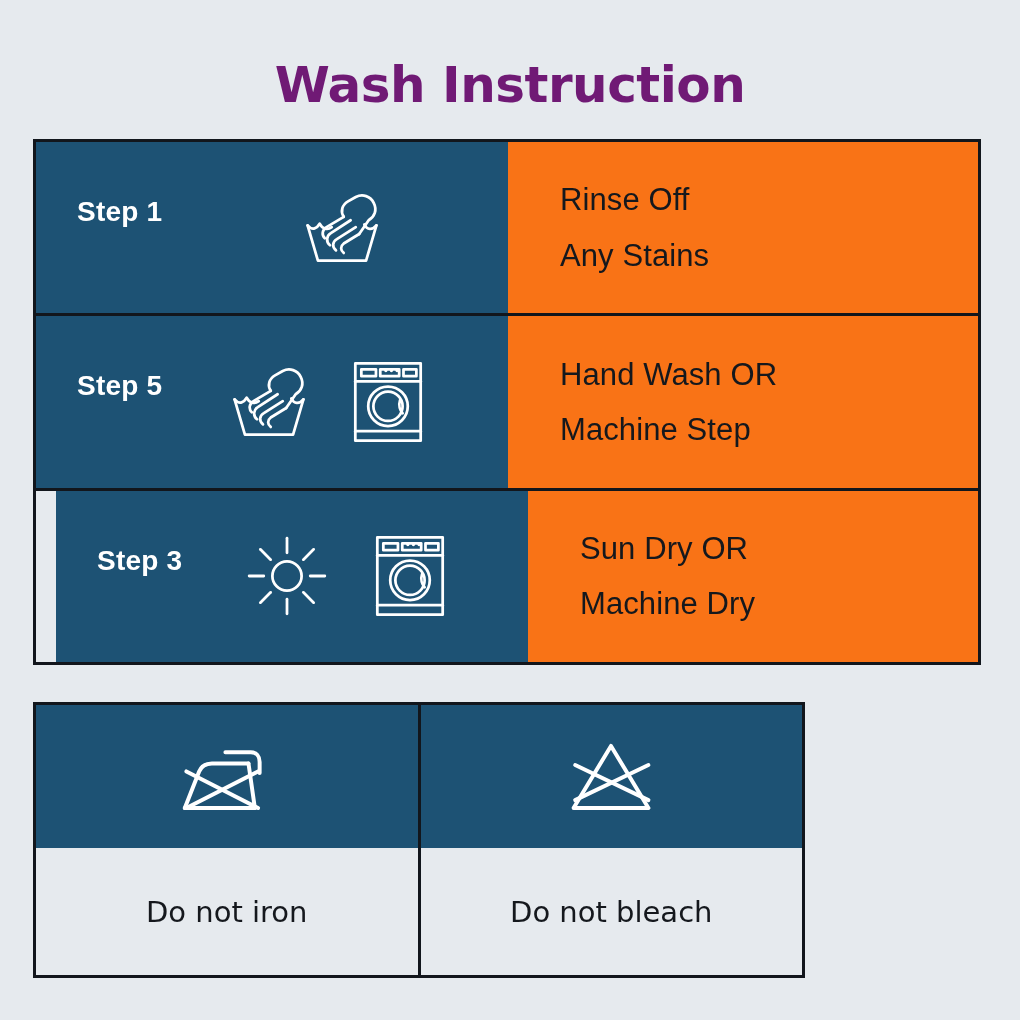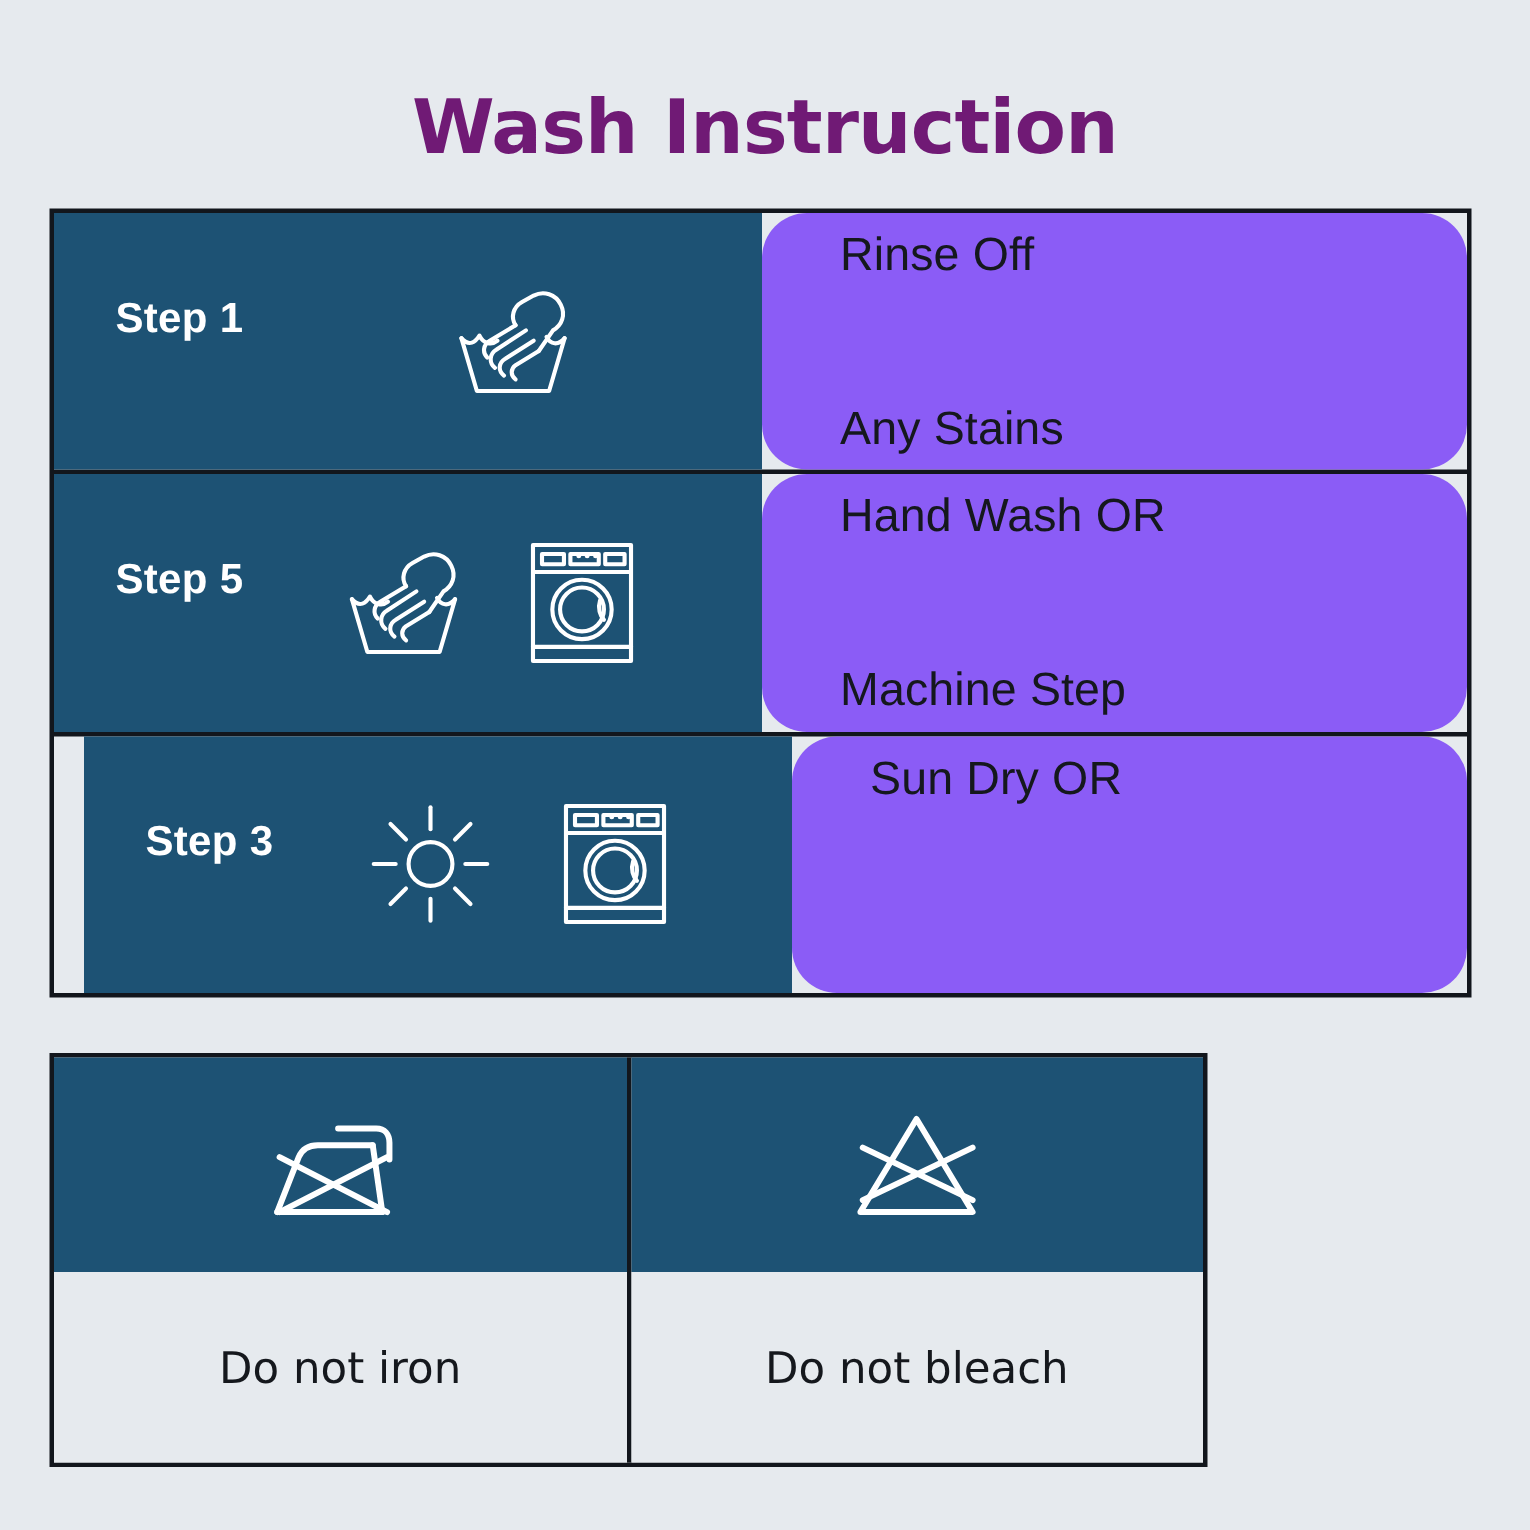--- a/index.html
+++ b/index.html
@@ -81,26 +81,25 @@
     gap: 38px;
     margin-left: auto;
     margin-right: 126px;
   }
   .step-row.r1 .step-icons { margin-right: 123px; }
   .step-row.r2 .step-icons { margin-right: 82px; }
   .step-row.r3 .step-icons { margin-right: 80px; gap: 42px; }
 
   .step-right {
     flex: 1 1 auto;
-    background: #8b5cf6;
+    background: #f97316;
     display: flex;
     flex-direction: column;
-    justify-content: space-between;
+    justify-content: center;
     padding-left: 52px;
-    border-radius: 30px;
   }
 
   .step-text-line {
     font-family: "Liberation Sans", sans-serif;
     font-size: 31px;
     font-weight: 300;
     color: #15181d;
     line-height: 1.78;
     letter-spacing: 0.1px;
   }
@@ -253,20 +252,21 @@
               <circle cx="54.5" cy="13.5" r="1.9" fill="#ffffff" stroke="none"></circle>
               <circle cx="44" cy="55" r="23"></circle>
               <circle cx="44" cy="55" r="17"></circle>
               <path d="M58 48 C56 54 58 60 61 63"></path>
             </svg>
           </span>
         </div>
       </div>
       <div class="step-right">
         <div class="step-text-line">Sun Dry OR</div>
+        <div class="step-text-line">Machine Dry</div>
       </div>
     </div>
 
   </div>
 
   <div class="symbols-table">
 
     <div class="symbol-cell">
       <div class="symbol-icon-area">
         <span>

